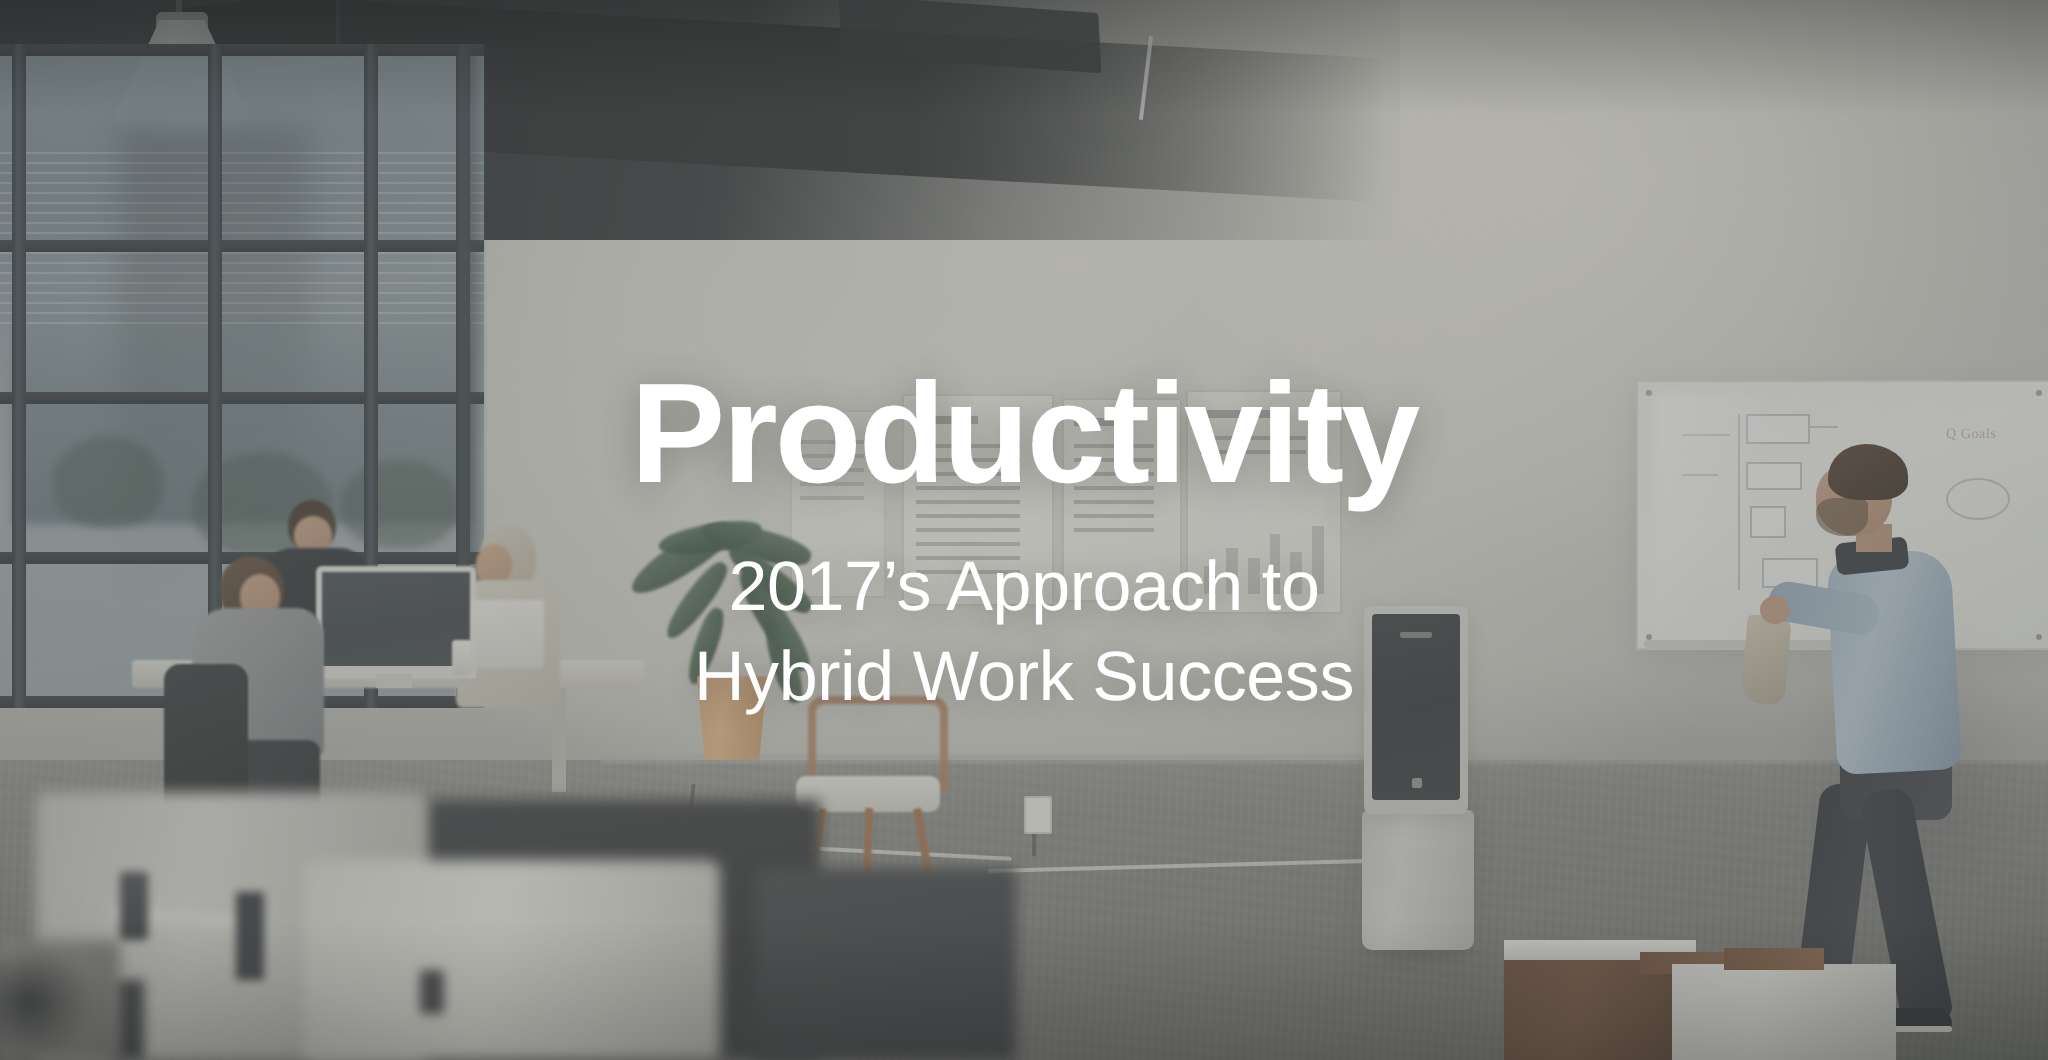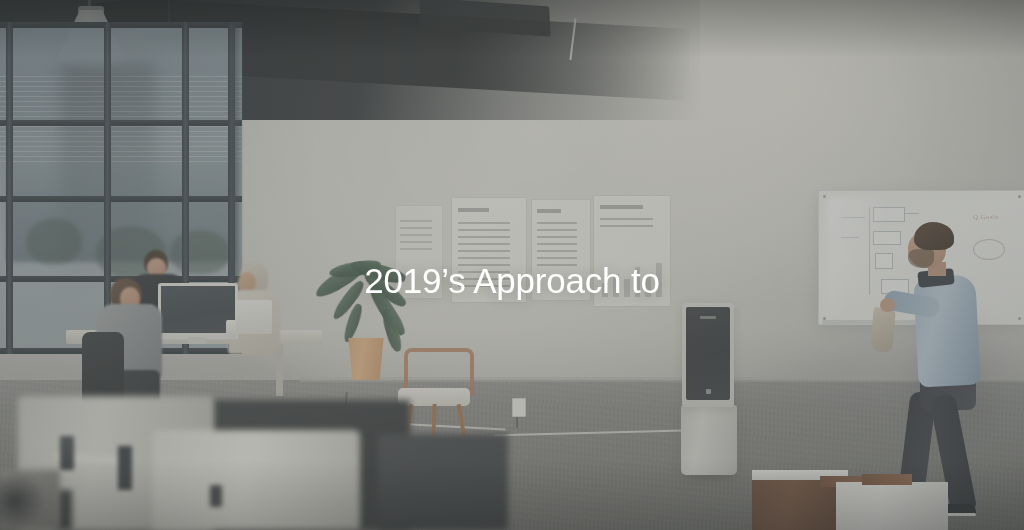--- a/index.html
+++ b/index.html
@@ -995,19 +995,21 @@
 
     <div class="grade-warm"></div>
     <div class="grade-overlay"></div>
     <div class="top-fade"></div>
     <div class="bottom-fade"></div>
     <div class="vignette"></div>
   </div>
 
   <div class="text-wrap">
     <div class="headline">
+      <span class="l1">Productivity</span>
     </div>
     <div class="subhead">
-      <span class="s1">2019’s Approach to</span>
+      <span class="s1">2017’s Approach to</span>
+      <span class="s2">Hybrid Work Success</span>
     </div>
   </div>
 
 </div>
 
 </body></html>

